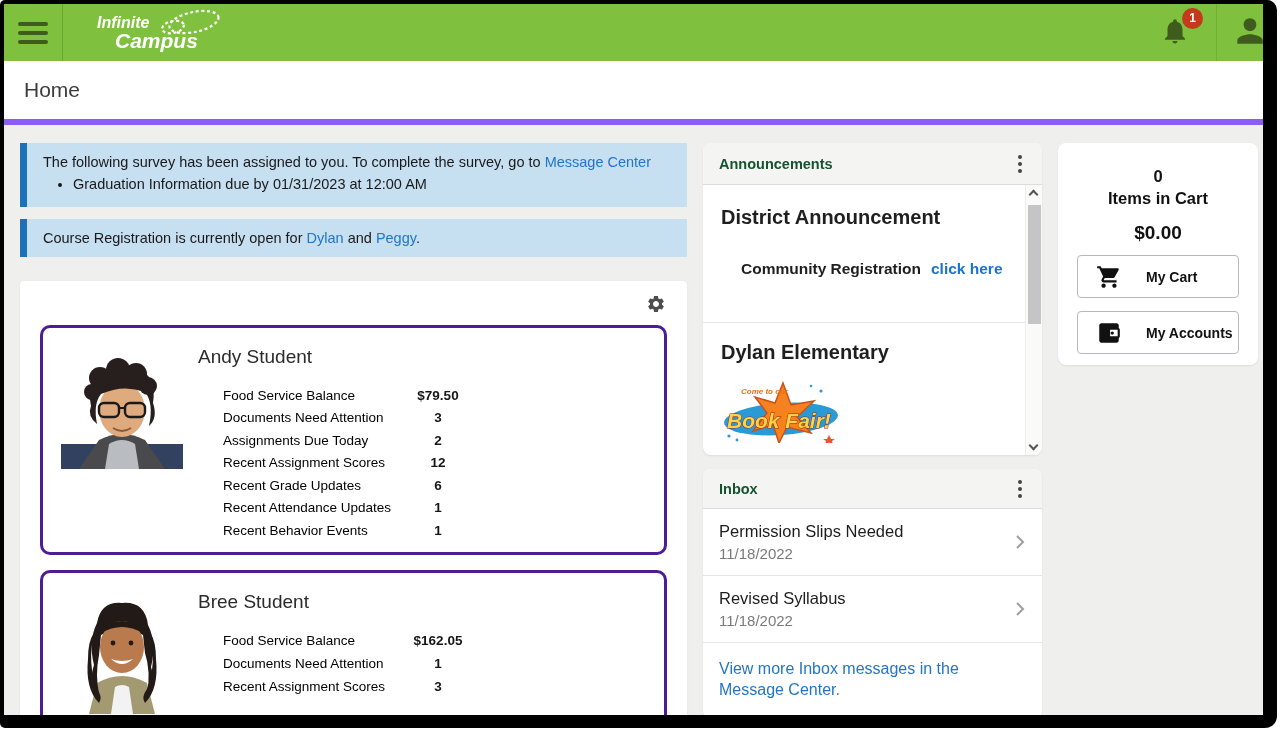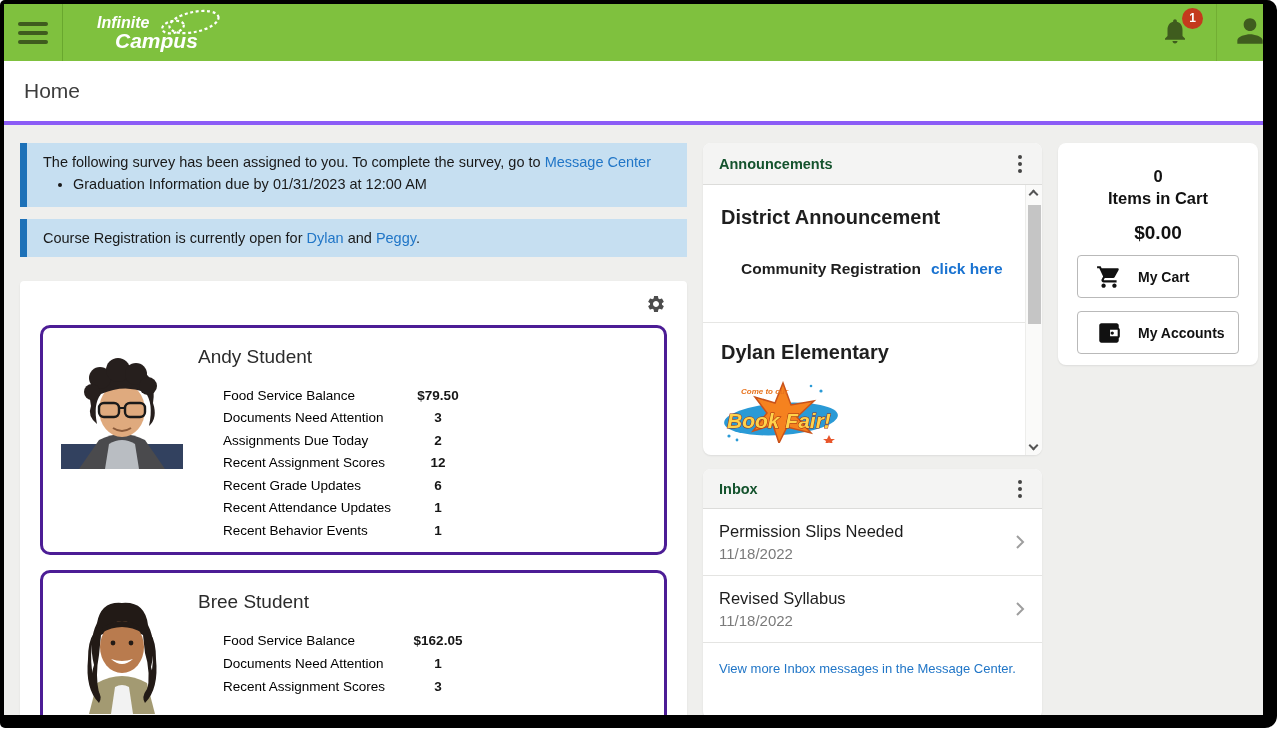--- a/index.html
+++ b/index.html
@@ -18,21 +18,21 @@
   .spacer { flex:1; }
   .bell-wrap { position:relative; margin-right:26px; cursor:pointer; }
   .badge { position:absolute; top:-8px; right:-13px; width:21px; height:21px; border-radius:50%;
            background:var(--badge-red); color:#fff; font-size:12px; font-weight:bold;
            display:flex; align-items:center; justify-content:center; }
   .header-divider { width:1px; height:57px; background:#72ae33; margin-right:14px; }
   .person { width:42px; margin-right:-10px; }
 
   
   .homebar { height:64px; background:#fff; display:flex; align-items:center; padding-left:20px;
-             border-bottom:4px solid #8b5cf6; }
+             border-bottom:6px solid #8b5cf6; }
   .homebar span { font-size:21px; color:#3c3c3c; }
 
   
   .content { position:relative; height:590px;border-radius:32px; }
   .col-left { position:absolute; left:16px; top:18px; width:667px; }
   .col-mid  { position:absolute; left:699px; top:18px; width:339px; }
   .col-right{ position:absolute; left:1054px; top:18px; width:200px; }
 
   
   .banner { background:var(--banner-bg); border-left:7px solid var(--banner-border);
@@ -78,29 +78,29 @@
   .chev { position:absolute; left:4px; width:7px; height:7px; border-left:2px solid #555;
           border-top:2px solid #555; }
   .chev.up { top:6px; transform:rotate(45deg); }
   .chev.down { bottom:6px; transform:rotate(225deg); }
 
   .inbox { height:250px; }
   .inbox-row { position:relative; padding:10px 35px 10px 16px; border-bottom:1px solid #e4e4e2; cursor:pointer; }
   .inbox-row .t { font-size:16.5px; color:#1d1d1d; line-height:24px; }
   .inbox-row .d { font-size:15px; color:#7a7a7a; line-height:22px; }
   .inbox-row svg { position:absolute; right:10px; top:50%; margin-top:-12px; }
-  .inbox-link { padding:15px 16px; font-size:13px; color:var(--link-blue); line-height:21px; cursor:pointer; }
+  .inbox-link { padding:15px 16px; font-size:16px; color:var(--link-blue); line-height:21px; cursor:pointer; }
 
   
   .cart { height:222px; text-align:center; display:flex; flex-direction:column; align-items:center; }
   .cart-count { margin-top:22px; font-size:16.5px; font-weight:bold; color:#111; line-height:22px; }
   .cart-label { font-size:16.5px; font-weight:bold; color:#111; line-height:22px; }
   .cart-total { margin-top:12px; font-size:19px; font-weight:bold; color:#111; line-height:24px; }
   .cart-btn { width:162px; height:43px; border:1px solid #b9b9b9; border-radius:4px; background:#fff;
-              display:flex; align-items:center; padding-left:18px; gap:16px; cursor:pointer; }
+              display:flex; align-items:center; padding-left:18px; gap:24px; cursor:pointer; }
   .cart-btn.one { margin-top:10px; }
   .cart-btn.two { margin-top:13px; }
   .cart-btn .bl { font-size:14px; font-weight:bold; color:#111; }
 </style>
 </head>
 <body>
 
 <div class="frame">
 <div class="page">
 

